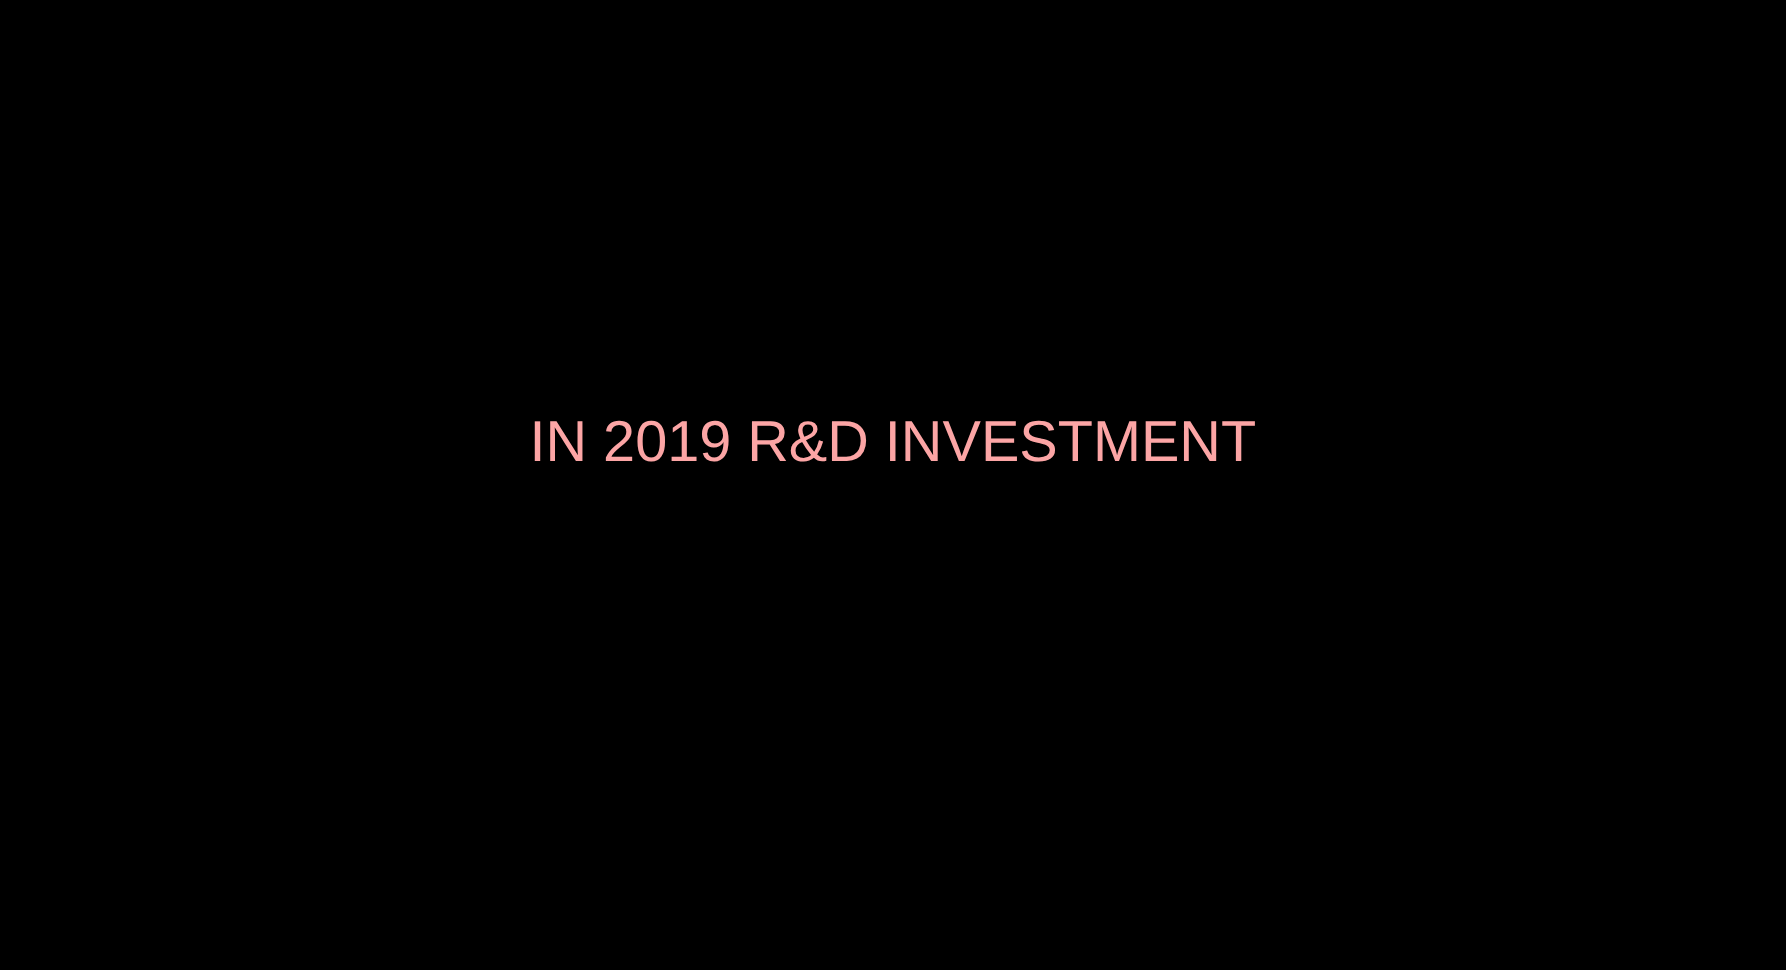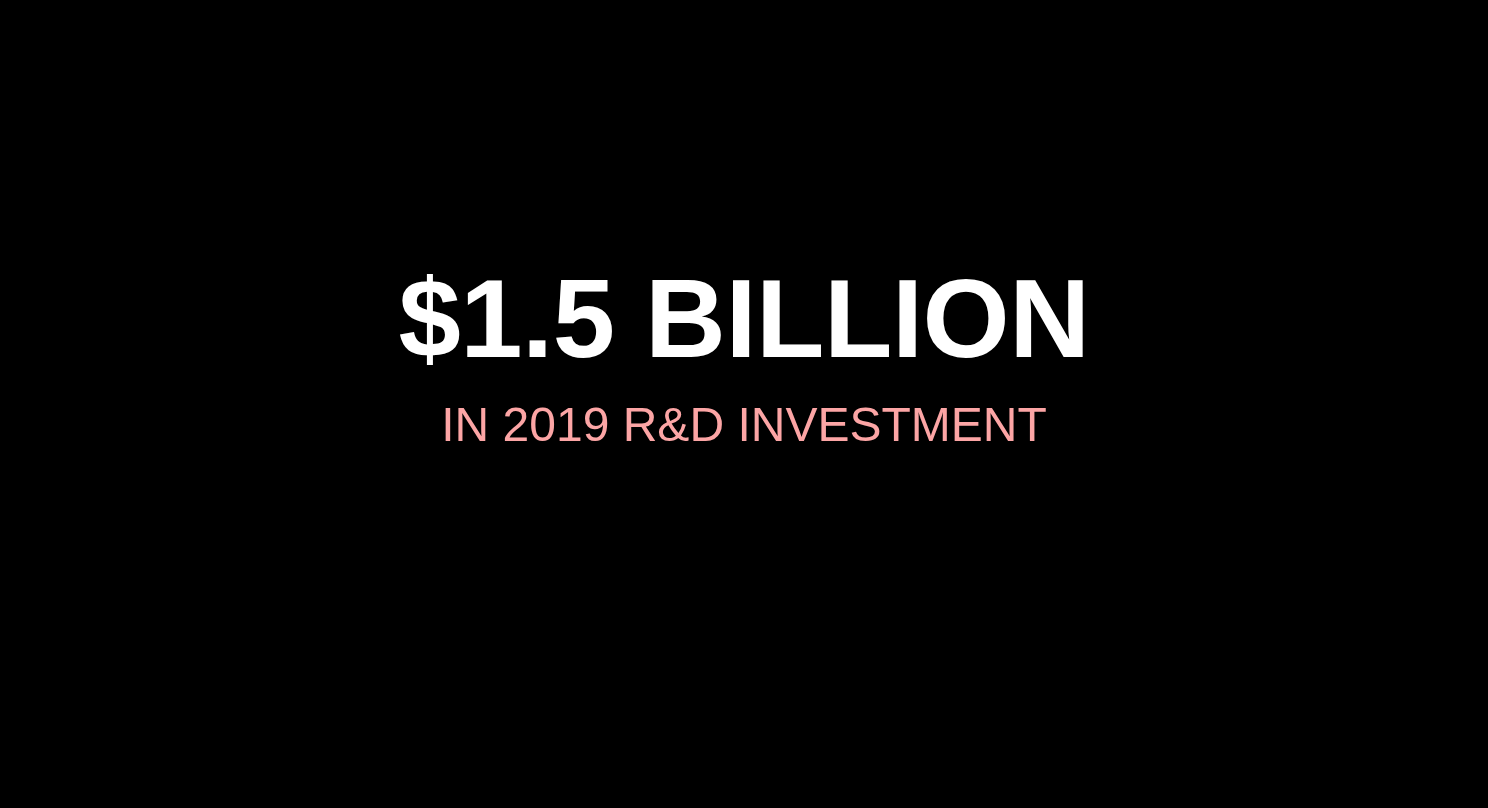--- a/index.html
+++ b/index.html
@@ -61,19 +61,18 @@
     margin-top: 26px;
   }
 </style>
 </head>
 <body>
 
 <div id="stat-slide">
 
   <div id="stat-block">
 
-    <div class="headline">$1.5 BILLION</div>
 
     <div class="subhead">IN 2019 R&amp;D INVESTMENT</div>
 
   </div>
 
 </div>
 
 </body></html>

